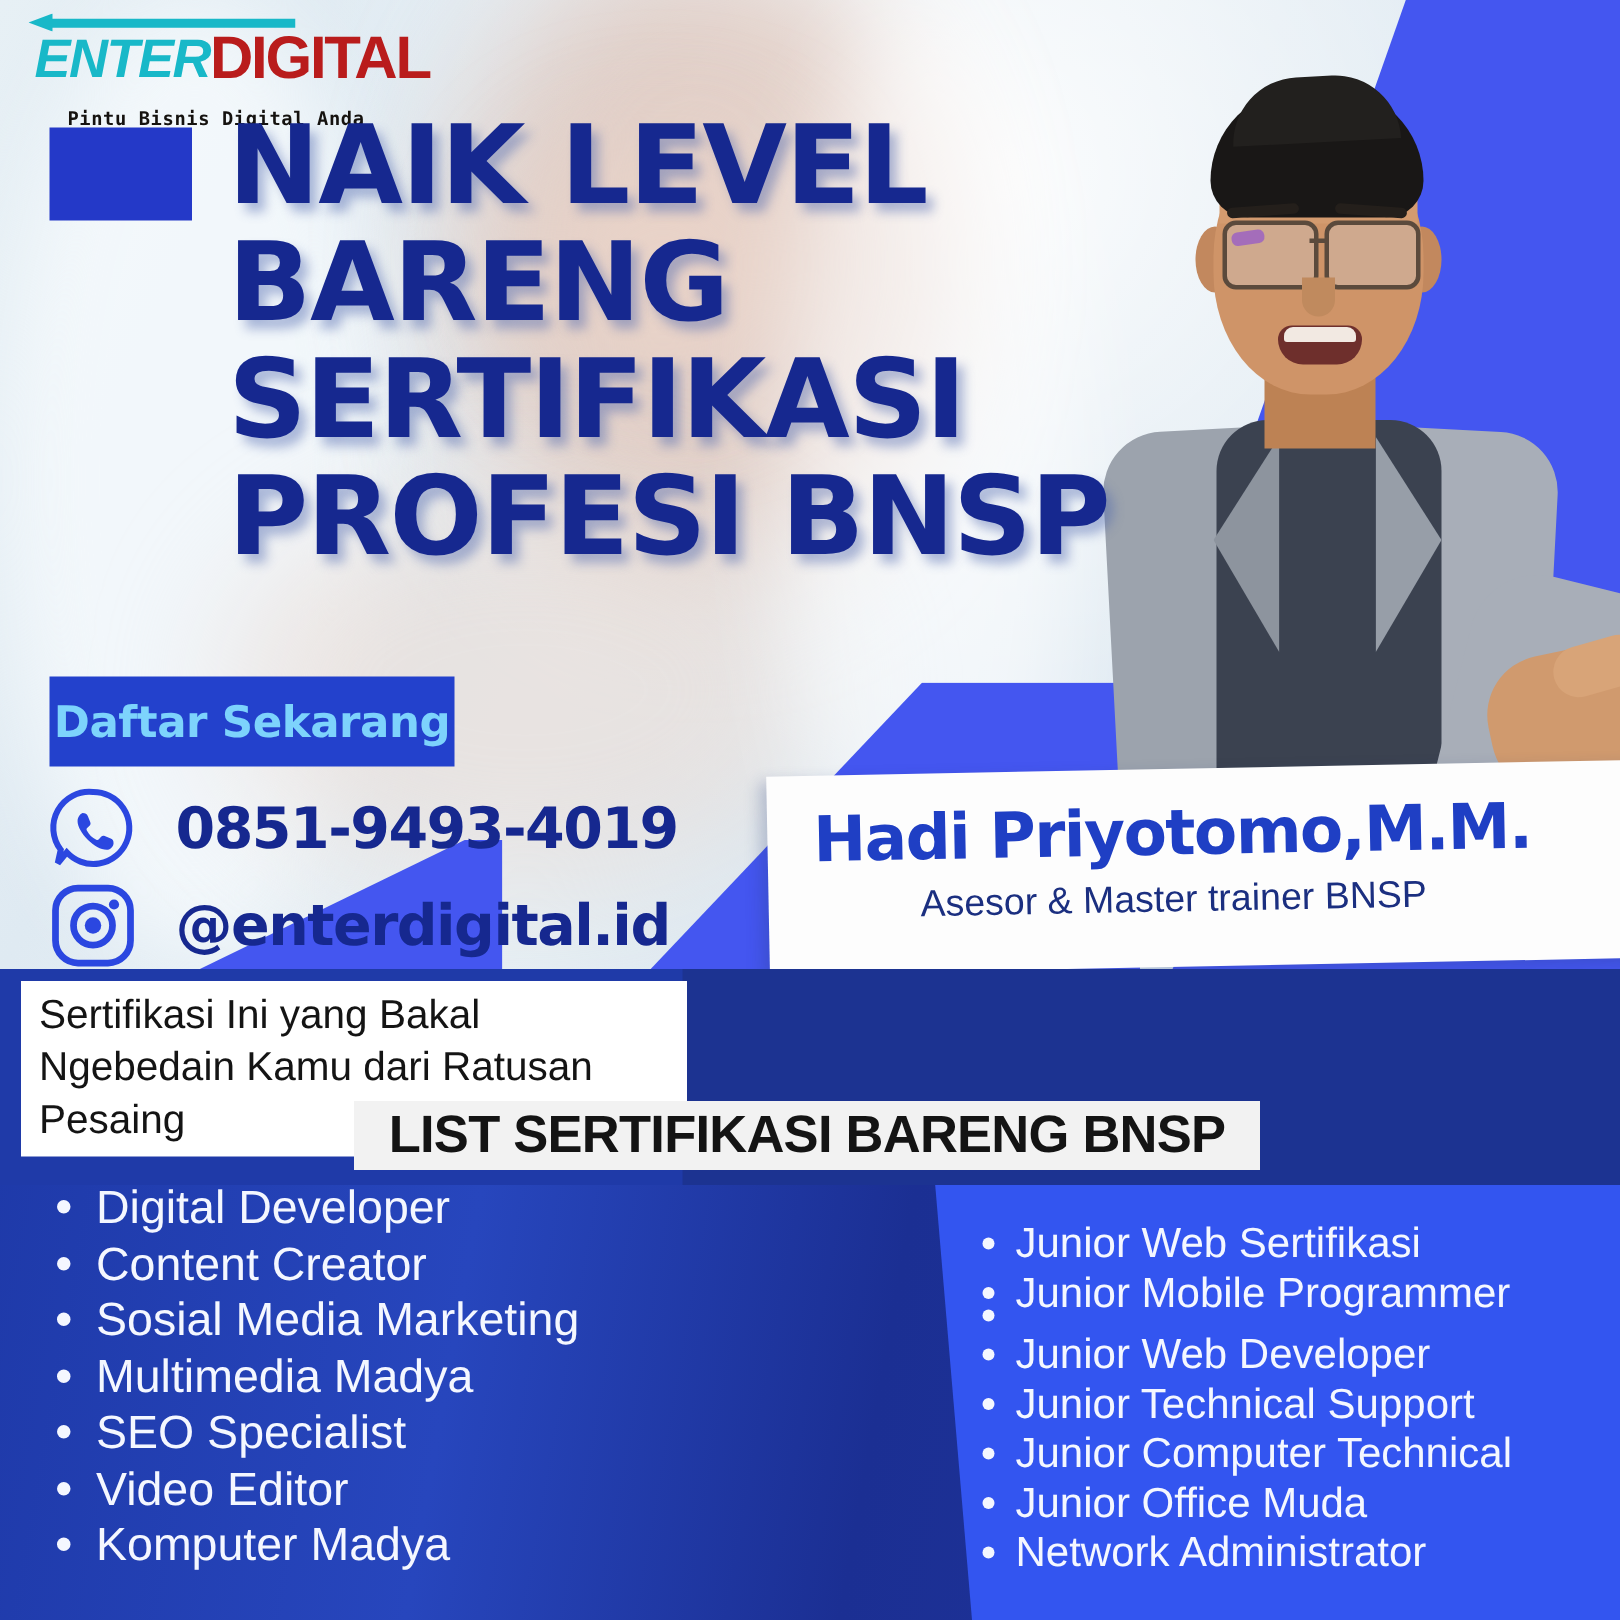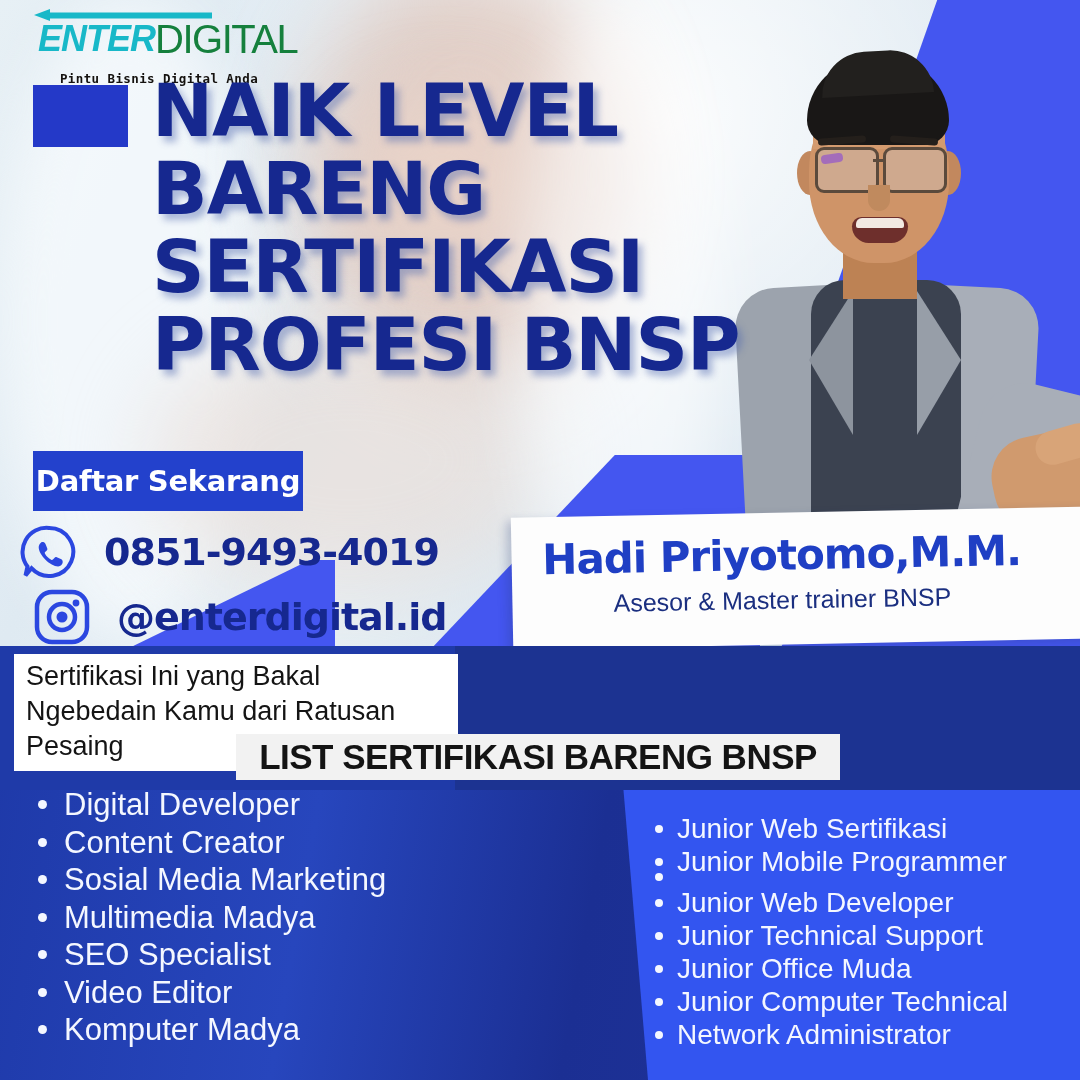--- a/index.html
+++ b/index.html
@@ -74,33 +74,33 @@
   .p-shirt-txt{position:absolute;left:96px;top:262px;width:110px;height:56px;color:#6c7585;font-size:34px;font-weight:bold;letter-spacing:2px;font-family:"Liberation Sans",sans-serif;transform:scaleX(-1);}
   .p-jacket-l{position:absolute;left:6px;top:232px;width:106px;height:290px;background:#9ca3ad;border-radius:40px 12px 0 0;transform:rotate(-3deg);}
   .p-jacket-r{position:absolute;left:186px;top:232px;width:112px;height:290px;background:#a8aeb8;border-radius:12px 40px 0 0;transform:rotate(3deg);}
   .p-lapel-l{position:absolute;left:74px;top:236px;width:44px;height:150px;background:#8d949e;clip-path:polygon(100% 0,100% 96%,0 46%);}
   .p-lapel-r{position:absolute;left:182px;top:236px;width:44px;height:150px;background:#979ea8;clip-path:polygon(0 0,100% 46%,0 96%);}
   .p-arm{position:absolute;left:232px;top:330px;width:118px;height:190px;background:#a8aeb8;border-radius:46px 26px 0 40px;transform:rotate(14deg);}
   .p-hand{position:absolute;left:258px;top:380px;width:96px;height:96px;background:#d09a6e;border-radius:40px 30px 34px 44px;transform:rotate(-12deg);}
   .p-finger{position:absolute;left:300px;top:372px;width:62px;height:34px;background:#d8a478;border-radius:18px;transform:rotate(-16deg);}
 
   
-  .logo{position:absolute;left:38px;top:14px;width:300px;height:62px;}
+  .logo{position:absolute;left:23px;top:14px;width:300px;height:62px;}
   .logo-row{display:flex;align-items:flex-end;height:44px;}
   .logo-enter{
     position:relative;
     font-size:36px;font-weight:bold;font-style:italic;letter-spacing:-1px;
     color:#18b8c8;font-family:"Liberation Sans",sans-serif;
     line-height:38px;
   }
   .logo-arrow{
     position:absolute;left:-4px;top:-11px;width:178px;height:12px;
   }
   .logo-digital{
-    font-size:40px;font-weight:normal;color:#15803d;letter-spacing:-1.5px;
+    font-size:40px;font-weight:bold;color:#b91c1c;letter-spacing:-1.5px;
     font-family:"Liberation Sans",sans-serif;line-height:38px;
   }
   .logo-tag{
     margin-top:13px;text-align:center;width:242px;
     font-family:"DejaVu Sans Mono",monospace;
     font-size:12.5px;font-weight:bold;color:#15120f;letter-spacing:0.4px;
   }
 
   
   .sq-accent{position:absolute;left:33px;top:85px;width:95px;height:62px;background:#2439c8;}
@@ -109,27 +109,27 @@
     font-family:"DejaVu Sans",sans-serif;
     font-size:73px;line-height:78px;font-weight:bold;
     color:#16288f;letter-spacing:-1px;
     text-shadow:5px 6px 7px rgba(80,105,175,0.45);
   }
   .headline div{white-space:nowrap;}
 
   
   .cta{
     position:absolute;left:33px;top:451px;width:270px;height:60px;
-    background:#2341cc;color:#ffffff;
+    background:#2341cc;color:#7dd3fc;
     display:flex;align-items:center;justify-content:center;
     font-size:29px;font-weight:bold;letter-spacing:-0.3px;
     font-family:"DejaVu Sans",sans-serif;
   }
   .contact-row{position:absolute;display:flex;align-items:center;}
-  .c-wa{left:20px;top:523px;}
+  .c-wa{left:33px;top:523px;}
   .c-ig{left:33px;top:588px;}
   .contact-txt{
     margin-left:26px;font-size:38px;font-weight:bold;color:#16288f;
     font-family:"DejaVu Sans",sans-serif;letter-spacing:-1px;
   }
 
   
   .namecard{
     position:absolute;left:512px;top:512px;width:600px;height:132px;
     background:#fdfdfd;transform:rotate(-1.1deg);
@@ -343,25 +343,25 @@
     <li>
         <span class="bullet"></span>
         <span>Junior Web Developer</span>
       </li>
     <li>
         <span class="bullet"></span>
         <span>Junior Technical Support</span>
       </li>
     <li>
         <span class="bullet"></span>
+        <span>Junior Computer Technical</span>
+      </li>
+    <li>
+        <span class="bullet"></span>
         <span>Junior Office Muda</span>
       </li>
     <li>
         <span class="bullet"></span>
-        <span>Junior Computer Technical</span>
-      </li>
-    <li>
-        <span class="bullet"></span>
         <span>Network Administrator</span>
       </li>
   </ul>
 
 </div>
 
 </body></html>

